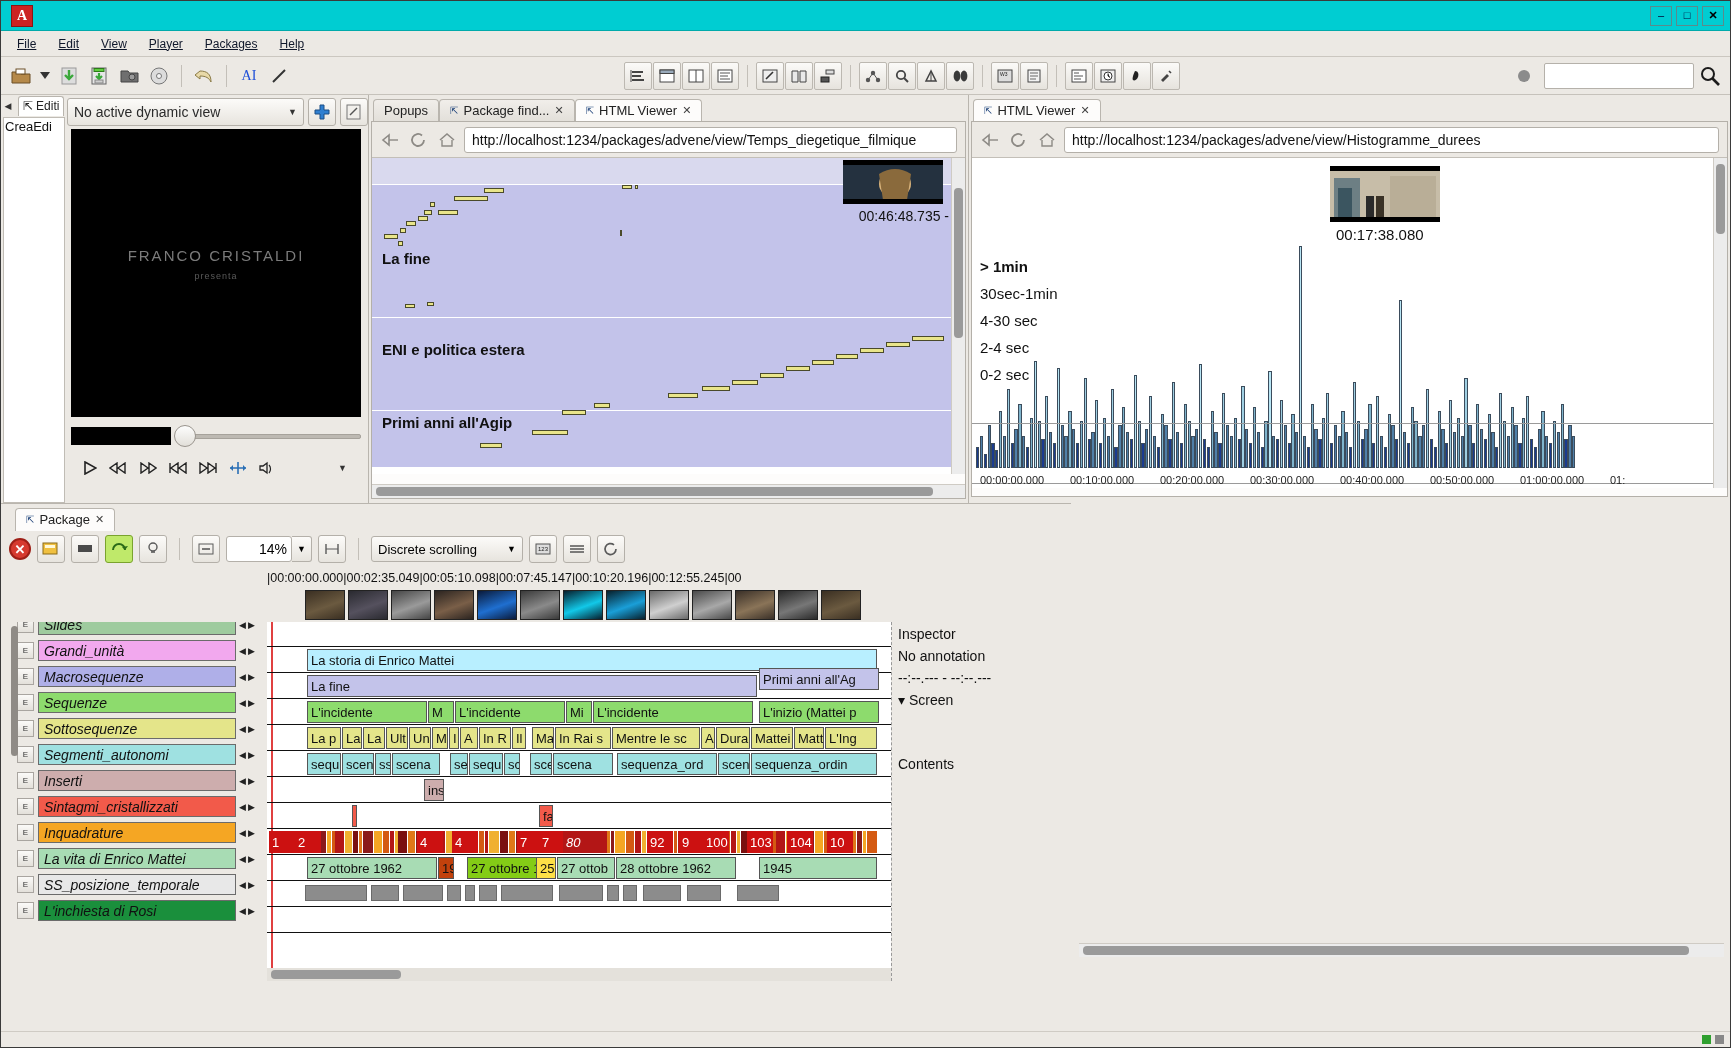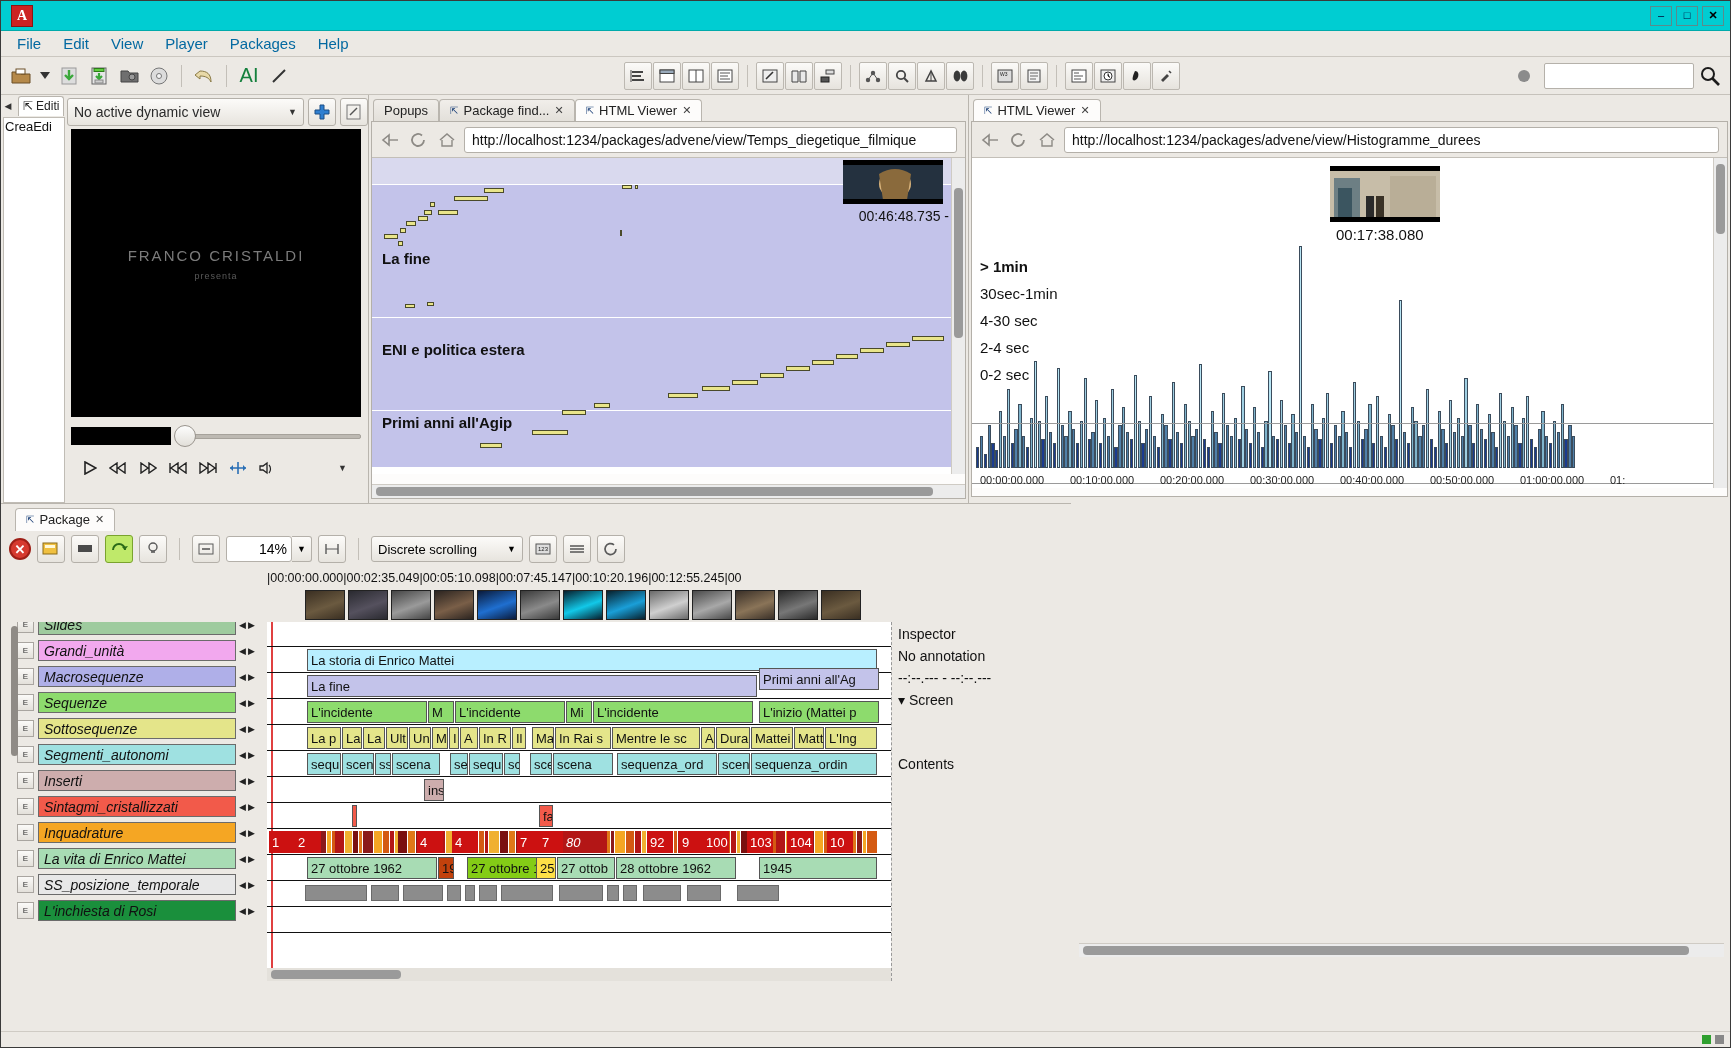--- a/index.html
+++ b/index.html
@@ -44,21 +44,21 @@
     font-size: 11px; color: #003; line-height: 1;
   }
   .tb-btn.close { color: #000; font-weight: bold; }
 
   
   .menubar {
     height: 26px; display: flex; align-items: center;
     background: #ece9e4; border-bottom: 1px solid #cbc7c0;
     padding-left: 6px; gap: 2px;
   }
-  .menubar .mi { padding: 3px 10px; color: #0369a1; font-size: 15px; }
+  .menubar .mi { padding: 3px 10px; color: #0f172a; font-size: 12px; text-decoration: underline; }
 
   
   .toolbar {
     height: 38px; display: flex; align-items: center;
     background: #ece9e4; border-bottom: 1px solid #c6c2bb;
     padding: 0 6px; gap: 2px;
   }
   .tbtn {
     width: 28px; height: 28px;
     display: flex; align-items: center; justify-content: center;
@@ -375,21 +375,21 @@
           <circle cx="9" cy="9" r="2.5" fill="#f5f5f5" stroke="#777"></circle>
         </svg>
     </div>
     <div class="tsep"></div>
     <div class="tbtn">
       <svg width="22" height="18" viewBox="0 0 22 18">
           <path d="M7 4L2 8l5 4V9c6 0 9 2 11 6 0-8-4-11-11-11z" fill="#e8d9a8" stroke="#8a7a45"></path>
         </svg>
     </div>
     <div class="tsep"></div>
-    <div class="tbtn" style="font-family:Liberation Sans, sans-serif;font-size:20px;color:#15803d;">AI</div>
+    <div class="tbtn" style="font-family:Liberation Serif, serif;font-size:14px;color:#1d4ed8;">AI</div>
     <div class="tbtn">
       <svg width="18" height="18" viewBox="0 0 18 18">
           <path d="M3 15L15 3" stroke="#333" stroke-width="2"></path>
         </svg>
     </div>
 
     <div class="tbspacer"></div>
 
     <div class="tgroup">
       <div class="tbtn framed">

